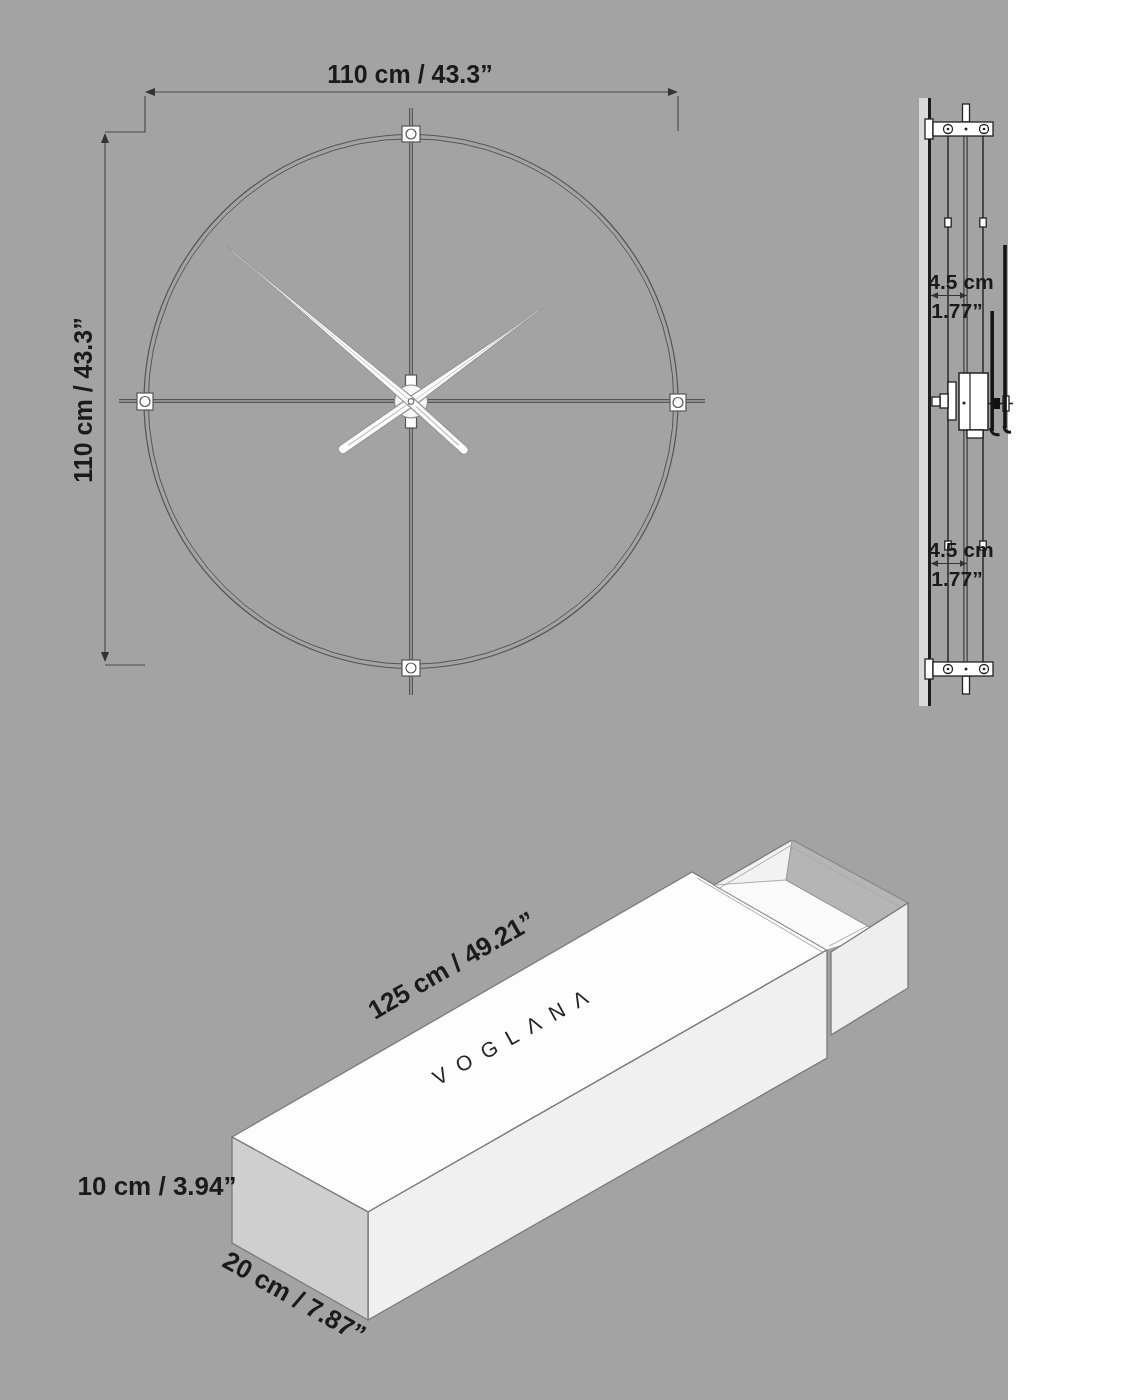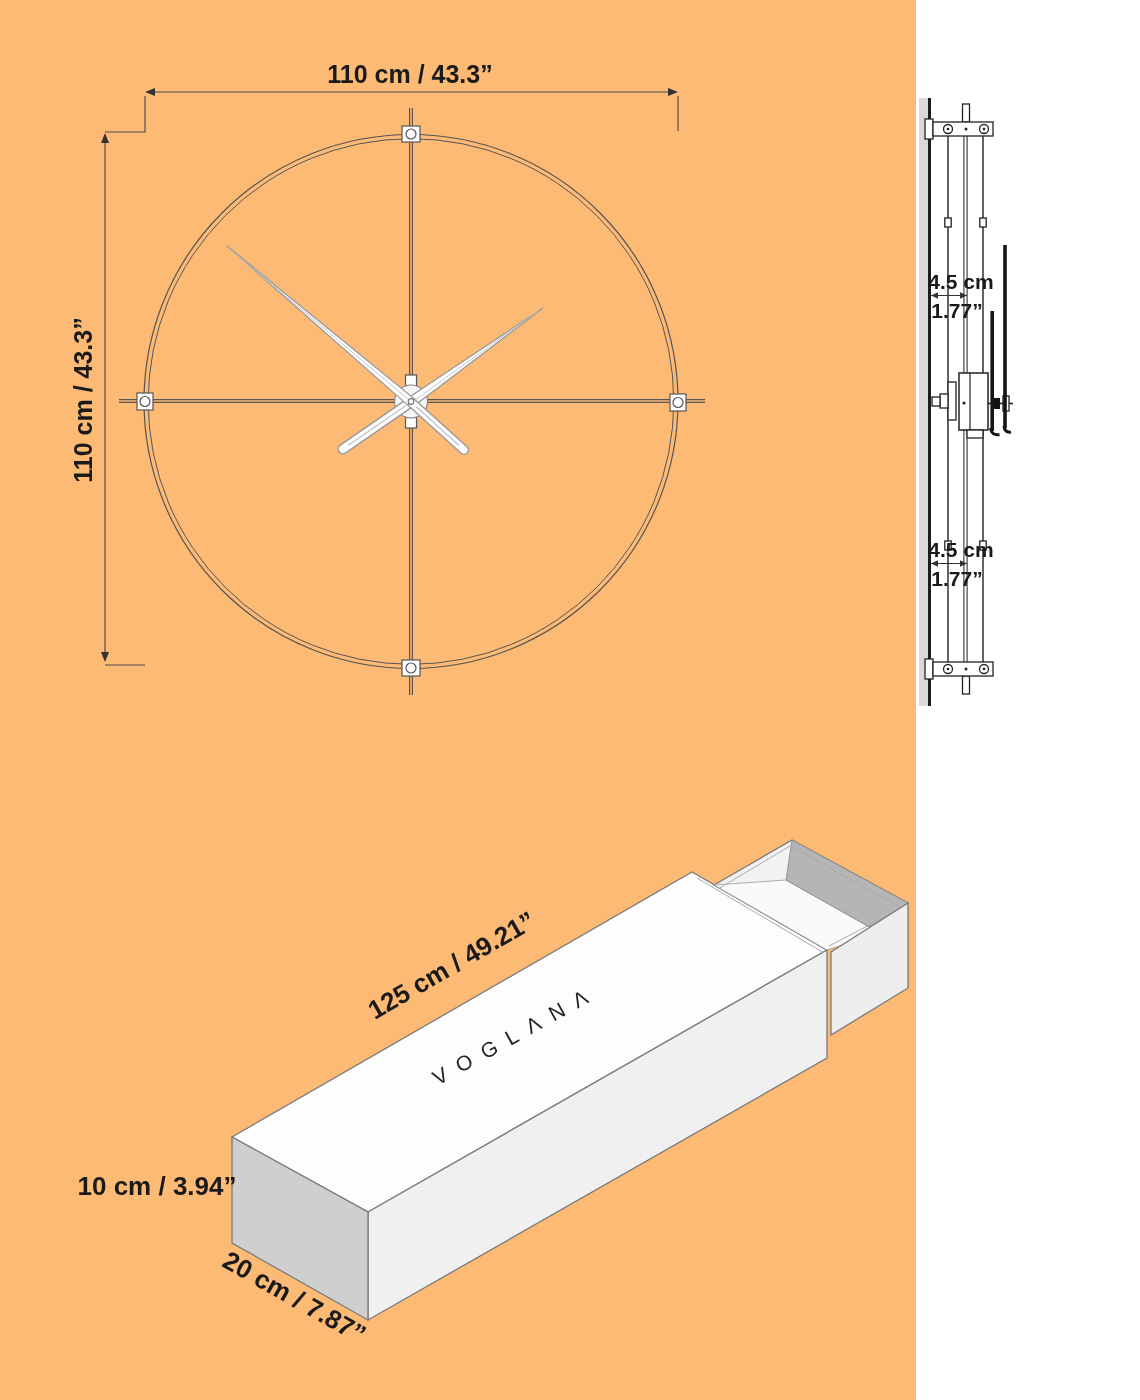--- a/index.html
+++ b/index.html
@@ -1,16 +1,16 @@
 <!DOCTYPE html>
 <html><head>
 <meta charset="utf-8">
 <style>
   html,body{margin:0;padding:0;background:#ffffff;}
-  .stage{width:916px;height:1400px;position:relative;background:#fdba74;}
+  .stage{width:1008px;height:1400px;position:relative;background:#a3a3a3;}
   svg{display:block;}
   text{font-family:"Liberation Sans",sans-serif;fill:#1a1a1a;}
   .dim{font-size:25px;font-weight:600;}
   .dimbox{font-size:26px;font-weight:600;}
   .dimsmall{font-size:21px;font-weight:600;}
   .brand{font-size:21px;font-weight:400;letter-spacing:12px;fill:#222;}
   .thin{stroke:#4d4d4d;stroke-width:1.2;fill:none;}
   .rod{stroke:#555;stroke-width:1.2;fill:none;}
   .node{fill:#ffffff;stroke:#555;stroke-width:1.2;}
   .hand-outline{stroke:#9a9a9a;stroke-width:1.3;fill:#ffffff;}

